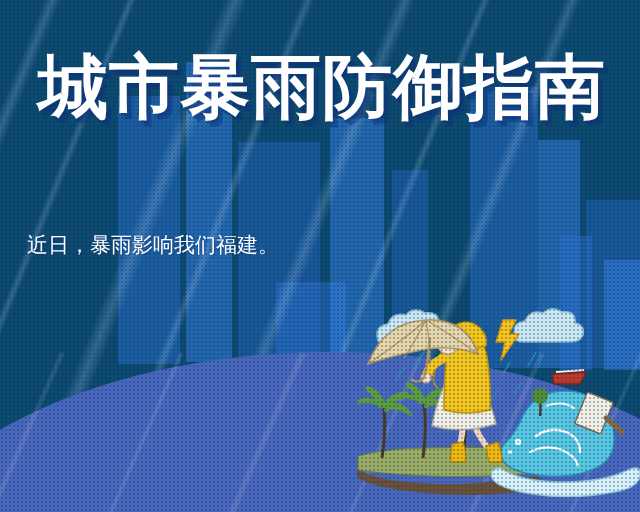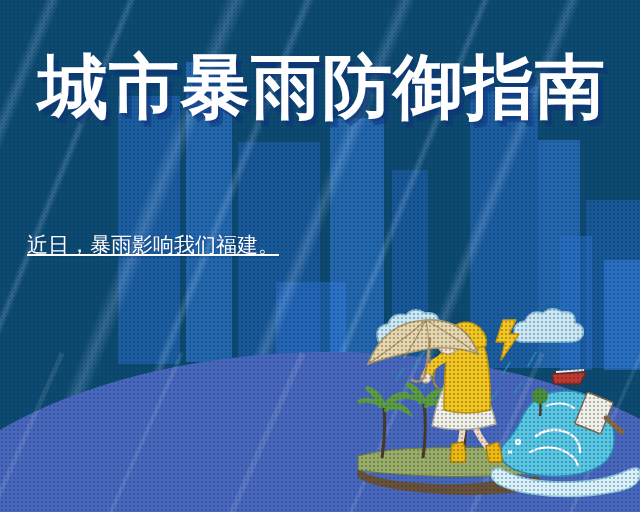--- a/index.html
+++ b/index.html
@@ -50,21 +50,21 @@
     position:absolute;left:38px;top:50px;width:580px;
     font-size:70px;line-height:1.08;font-weight:bold;color:#ffffff;
     letter-spacing:1px;white-space:nowrap;
     text-shadow:5px 6px 0 rgba(14,48,120,.45), 2px 3px 1px rgba(14,48,120,.35);
   }
   #body-text{
     position:absolute;left:27px;top:228px;width:600px;
     font-size:21px;line-height:1.62;color:#ffffff;font-weight:normal;
     text-shadow:1px 1px 2px rgba(12,45,115,.45);
   }
-  #body-text div{white-space:nowrap;text-decoration:underline;}
+  #body-text div{white-space:nowrap;}
 
   
   #illus{position:absolute;left:340px;top:300px;width:300px;height:212px;}
   #illus svg{display:block;}
 </style>
 </head>
 <body>
 
 <div id="poster">
 

